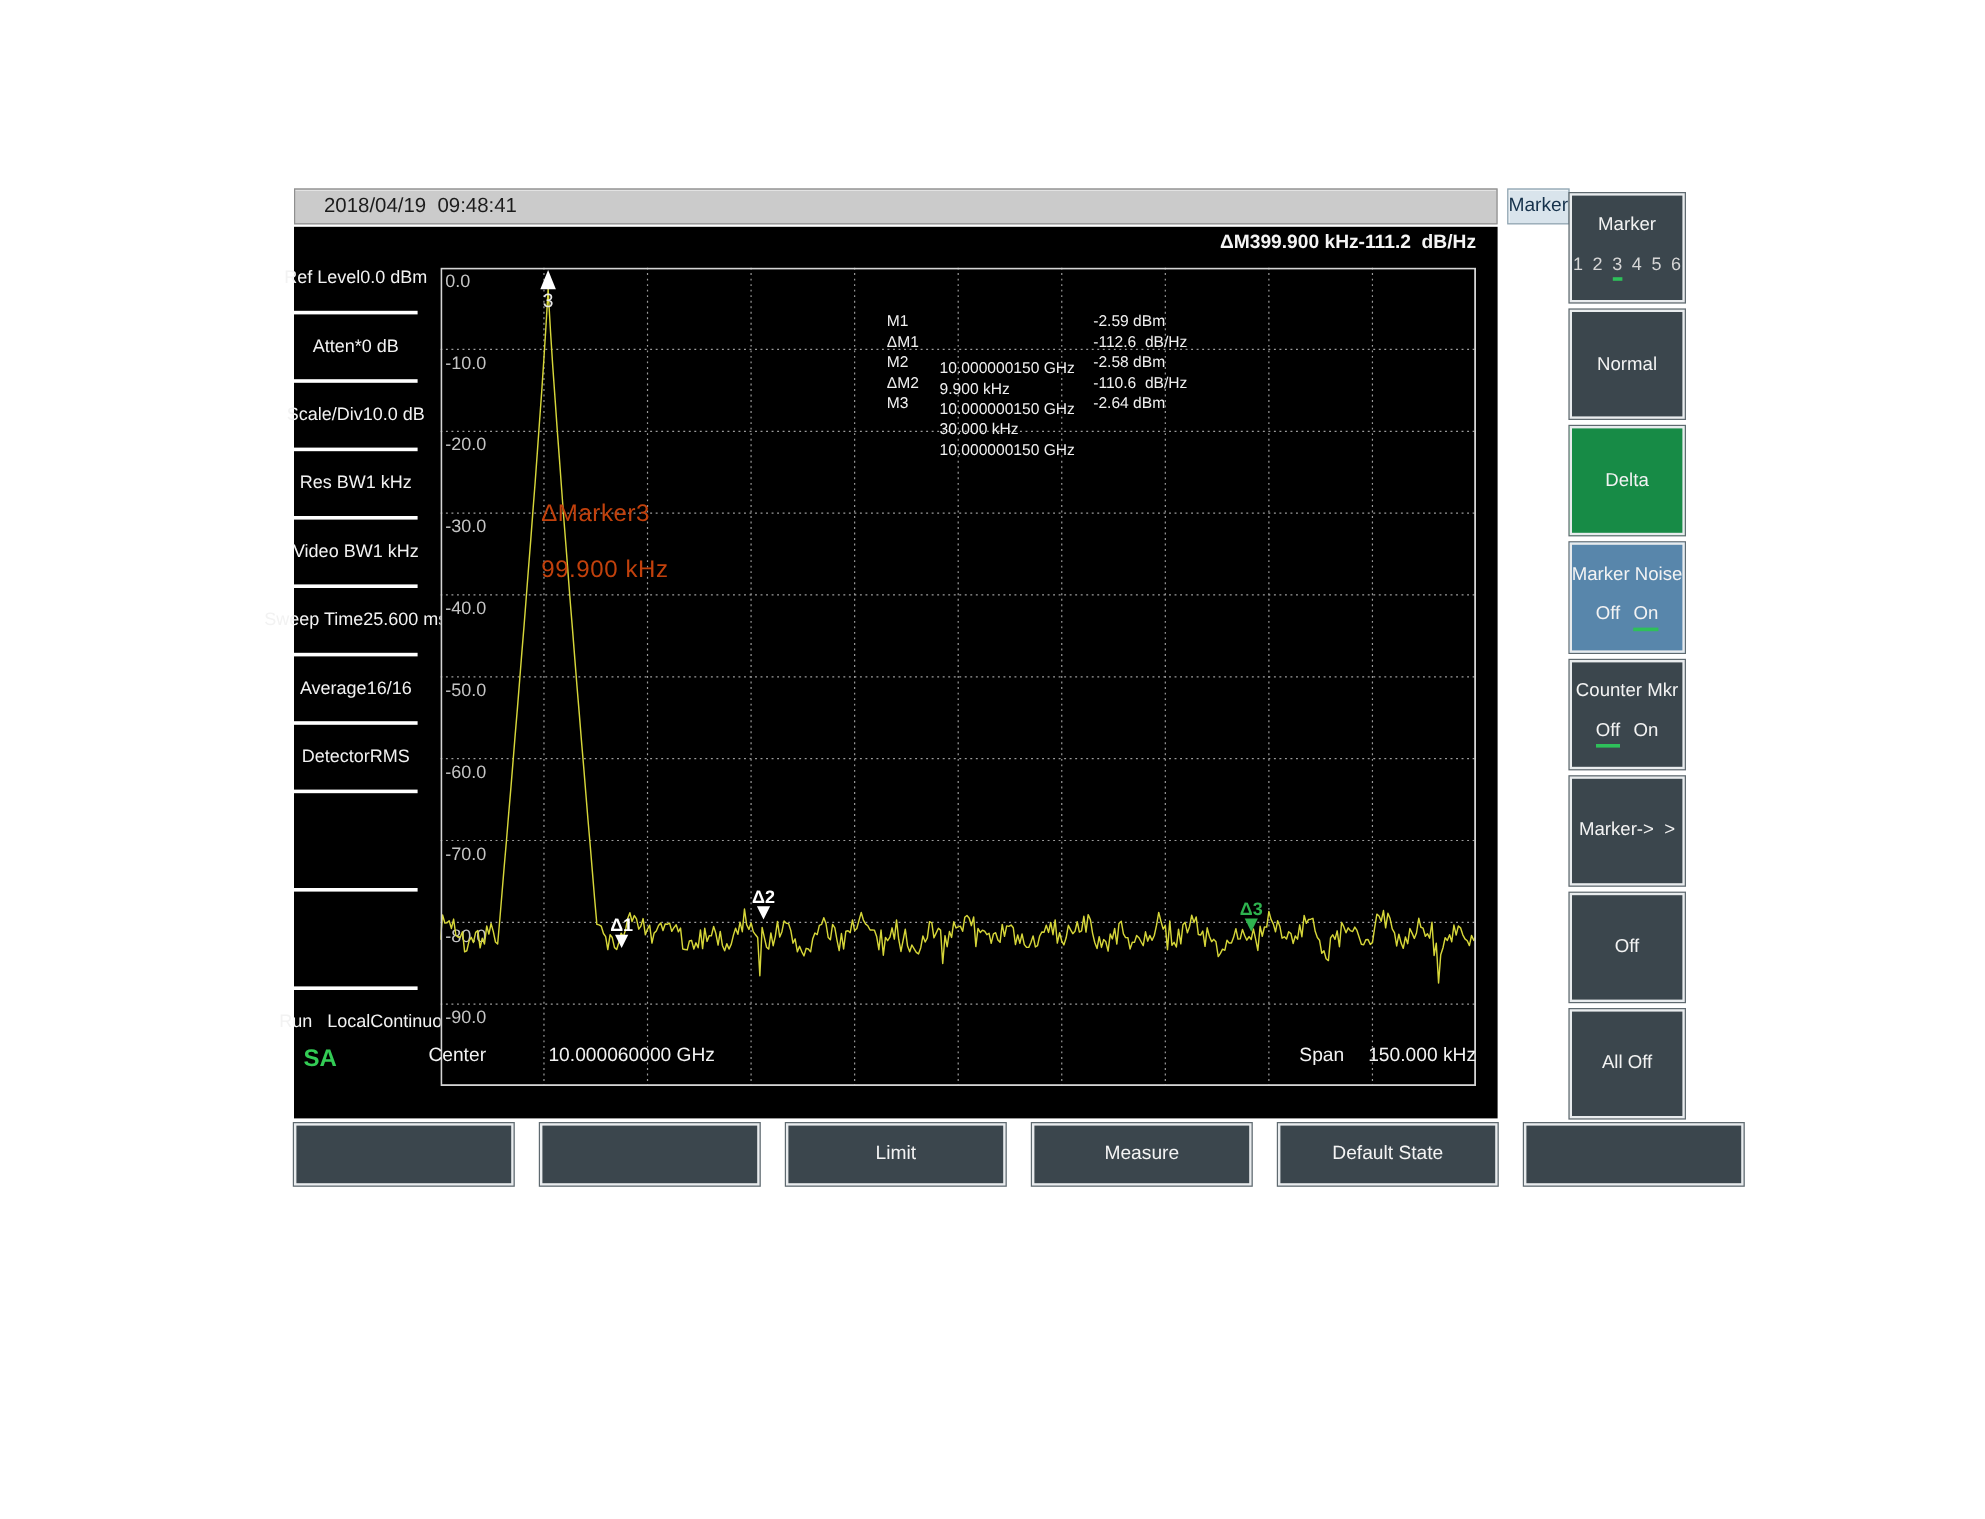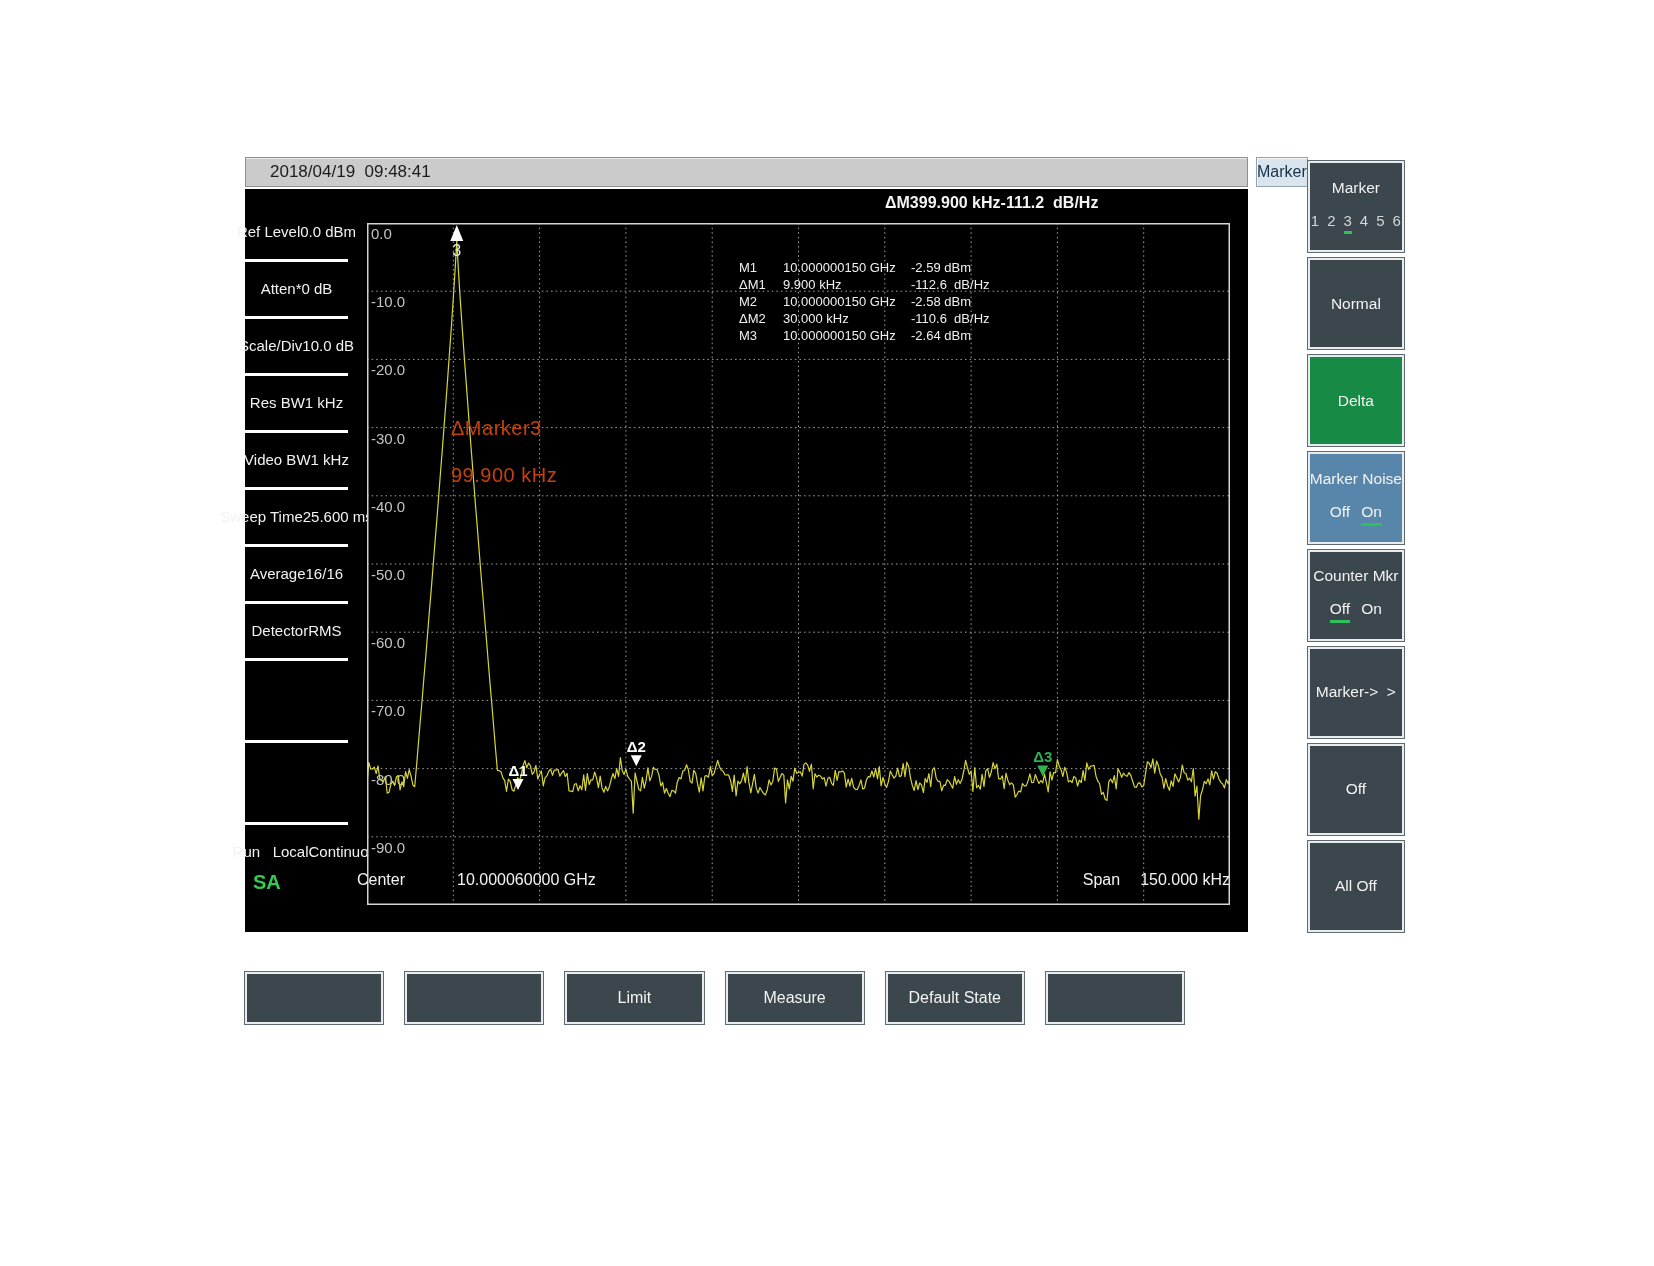--- a/index.html
+++ b/index.html
@@ -8,38 +8,38 @@
   .ui{position:absolute;left:245px;top:157px;width:1135px;height:831px;}
 
   
   .main{position:absolute;left:0;top:0;width:1003px;height:775px;}
   .titlebar{position:absolute;left:0;top:0;width:1003px;height:30px;background:#cbcbcb;
             border:1px solid #8f8f8f;box-sizing:border-box;box-shadow:inset 0 1px 0 #ececec;
             display:flex;align-items:center;color:#1c1c1c;font-size:17px;}
   .titlebar span{padding-left:24px;white-space:pre;}
   .panel{position:absolute;left:0;top:32px;width:1003px;height:743px;background:#000;}
 
-  .topline{position:absolute;left:640px;top:5px;width:345px;display:flex;justify-content:flex-start;
+  .topline{position:absolute;left:640px;top:5px;width:345px;display:flex;justify-content:flex-end;
            color:#f4f4f4;font-size:16px;font-weight:600;white-space:pre;}
 
   
   .paramcol{position:absolute;left:0;top:16px;width:103px;display:flex;flex-direction:column;}
   .pbox{height:54px;border-bottom:3px solid #ffffff;display:flex;
         align-items:center;justify-content:center;color:#f2f2f2;font-size:15px;line-height:20px;
         white-space:pre;text-align:center;}
   .pbox.empty{height:79px;}
   .pbox:last-child{border-bottom:none;padding-left:24px;}
 
   
   .plotwrap{position:absolute;left:122px;top:34px;width:863px;height:682px;}
   .plotwrap svg{display:block;}
   .mtable{position:absolute;left:372px;top:36px;width:330px;color:#f0f0f0;font-size:13px;}
   .mrow{display:flex;height:17px;line-height:17px;white-space:pre;}
   .mrow .mname{width:44px;}
-  .mrow .mfreq{width:128px;}
+  .mrow .mfreq{width:128px;margin-top:39px;}
   .mrow .mval{flex:1;}
   .annot{position:absolute;left:84px;top:194px;color:#c2410c;font-weight:normal;}
   .annot .a1{font-size:20px;letter-spacing:.5px;}
   .annot .a2{font-size:20px;margin-top:24px;letter-spacing:.5px;}
 
   
   .samode{position:absolute;left:8px;top:682px;color:#33cc55;font-size:20px;font-weight:bold;}
   .freqrow{position:absolute;left:0;top:682px;width:985px;height:26px;color:#f2f2f2;font-size:16px;}
   .freqrow .fleft{position:absolute;left:112px;display:flex;gap:52px;white-space:pre;}
   .freqrow .fright{position:absolute;right:0;display:flex;gap:20px;white-space:pre;}
@@ -56,21 +56,21 @@
   .sbtn.green{background:#178b46;}
   .sbtn.blue{background:#5886ab;}
   .numrow{display:flex;gap:8px;color:#d6d6d6;font-size:15px;}
   .numrow .num{padding-bottom:2px;border-bottom:3px solid transparent;}
   .numrow .num.active{border-bottom-color:#2ec05a;}
   .toggrow{display:flex;width:100%;box-sizing:border-box;padding:0 20px;justify-content:space-between;}
   .togg{padding-bottom:2px;border-bottom:3px solid transparent;}
   .togg.active{border-bottom-color:#2ec05a;}
 
   
-  .bottombar{position:absolute;left:0;top:779px;width:939px;height:52px;display:flex;gap:22px;margin-top:36px;}
+  .bottombar{position:absolute;left:0;top:779px;width:1208px;height:52px;display:flex;gap:22px;}
   .bbtn{flex:1;background:#3b464d;border:2px solid #e9ecee;box-shadow:0 0 0 1px #5f6a70;
         display:flex;align-items:center;justify-content:center;color:#f3f3f3;font-size:16px;cursor:default;}
 </style>
 </head>
 <body>
 
 <div class="stage">
   <div class="ui">
 
     <div class="main">

